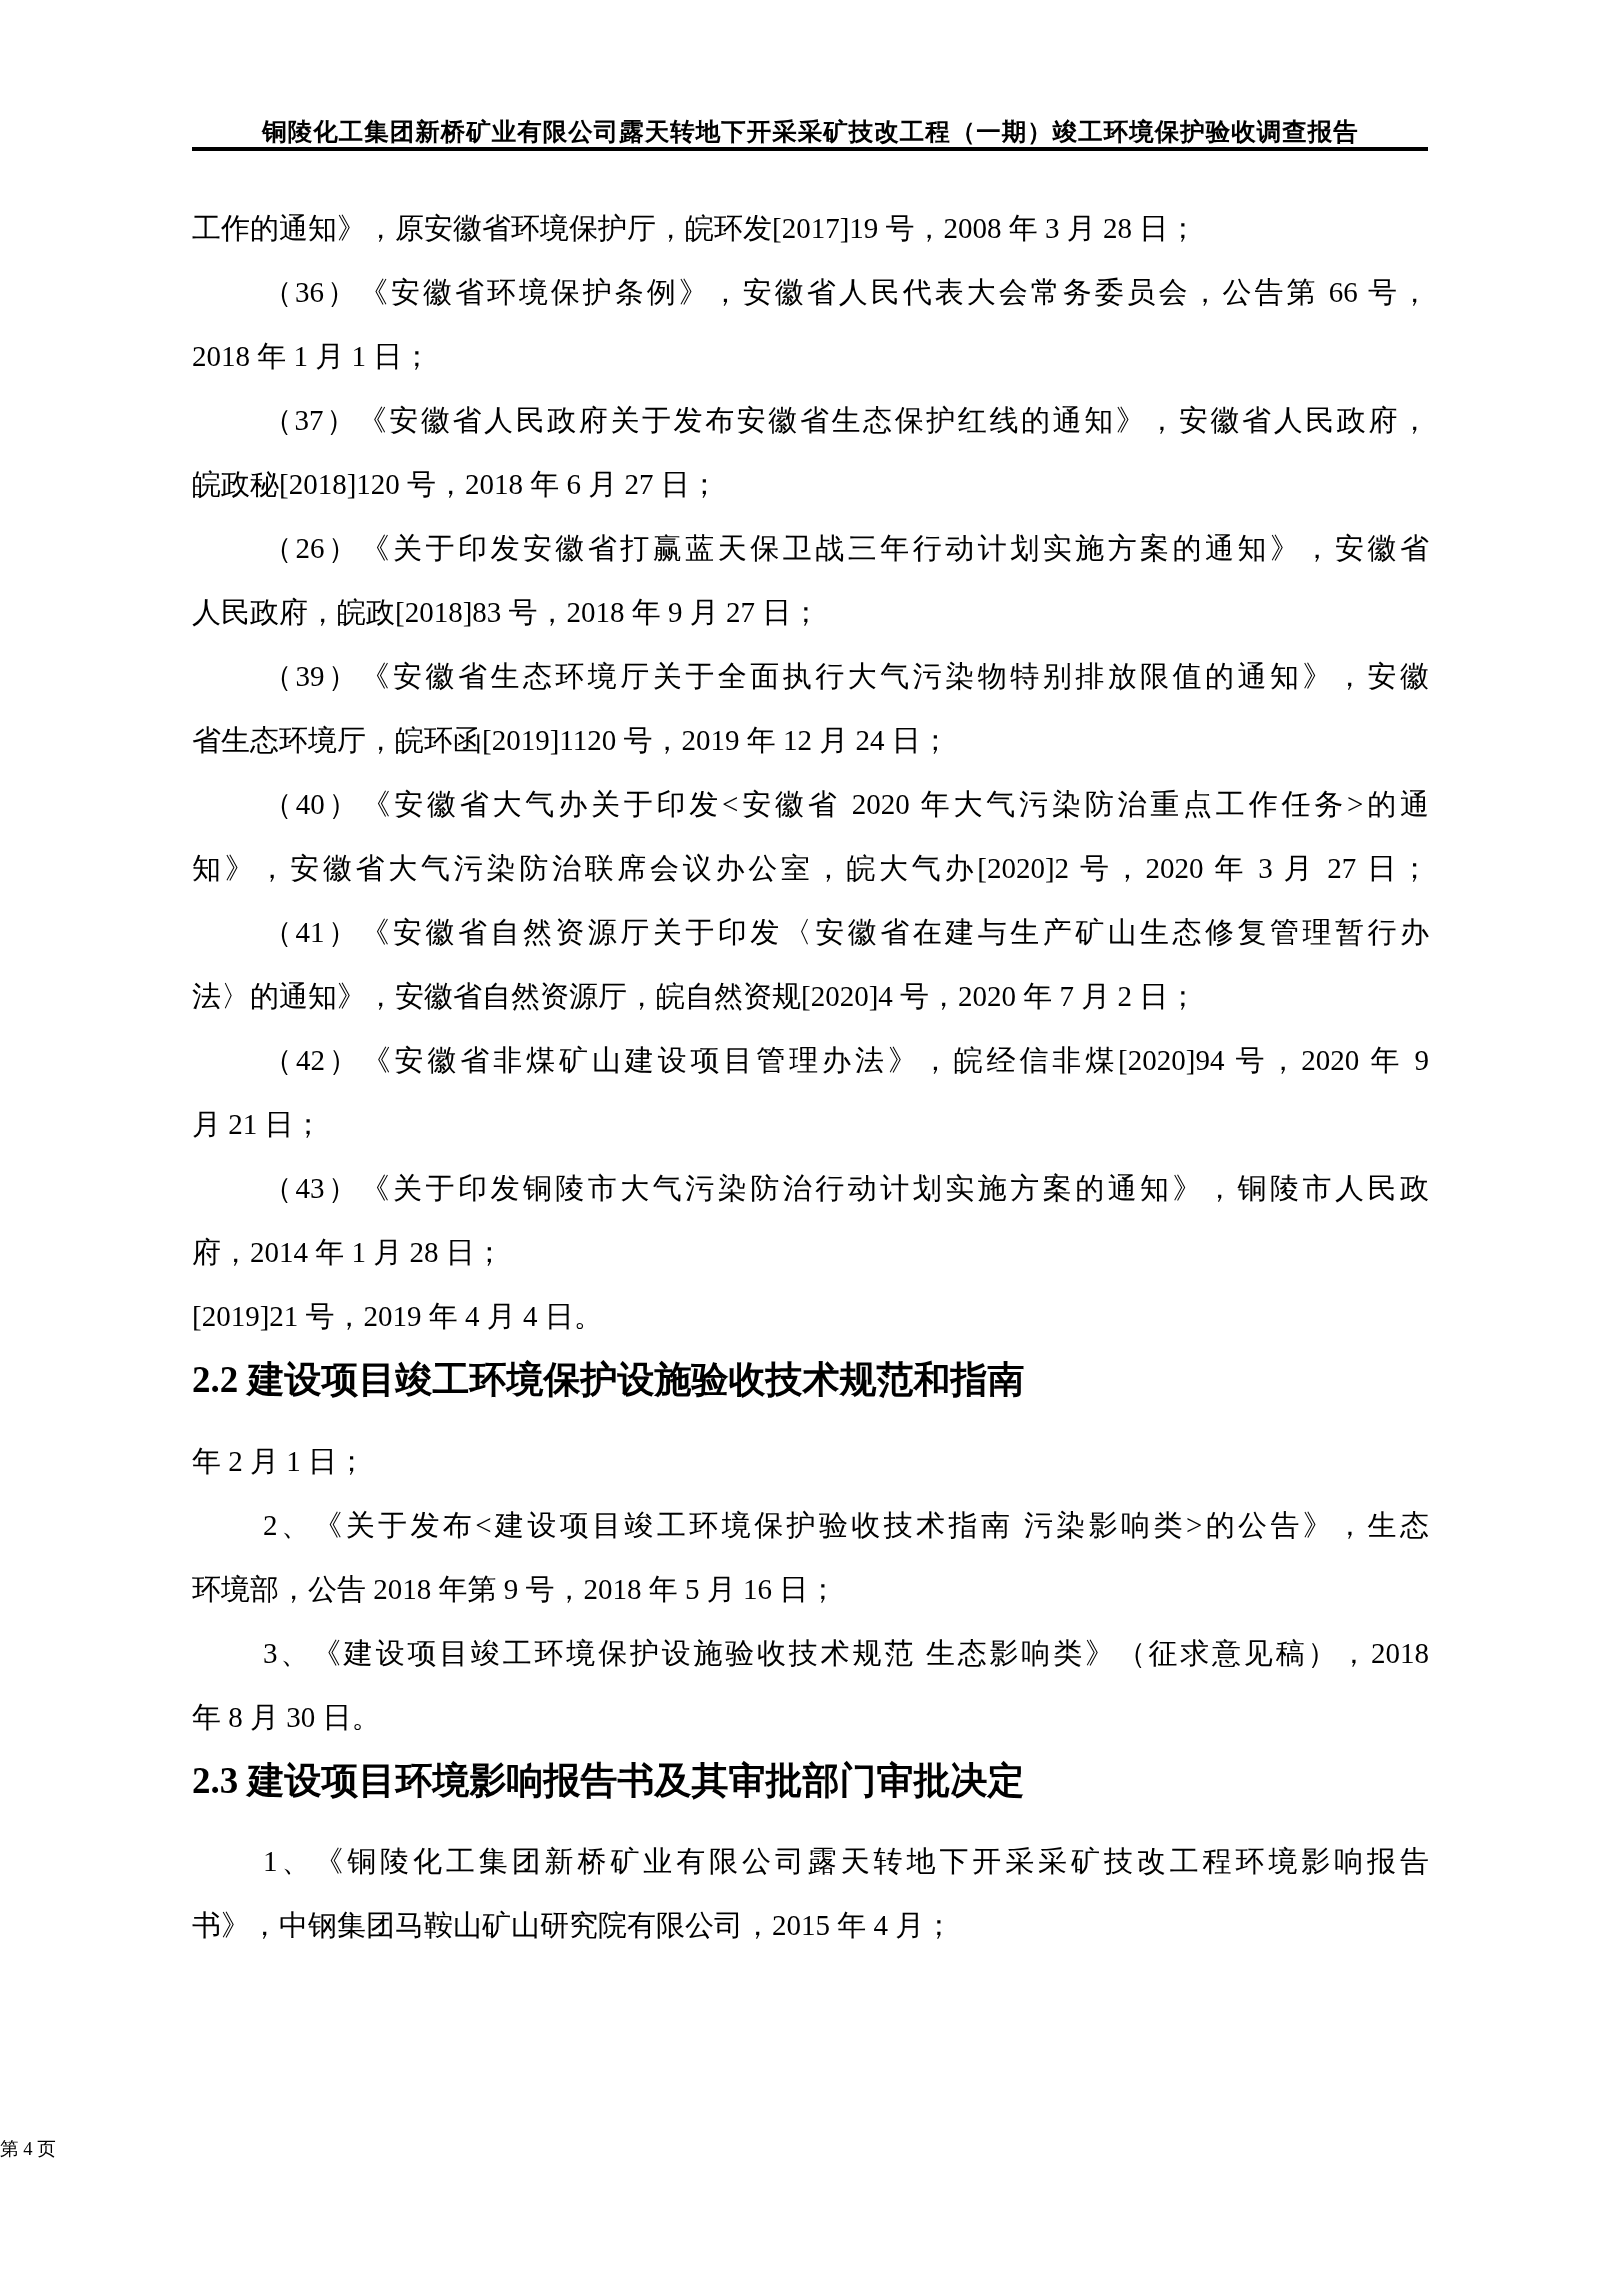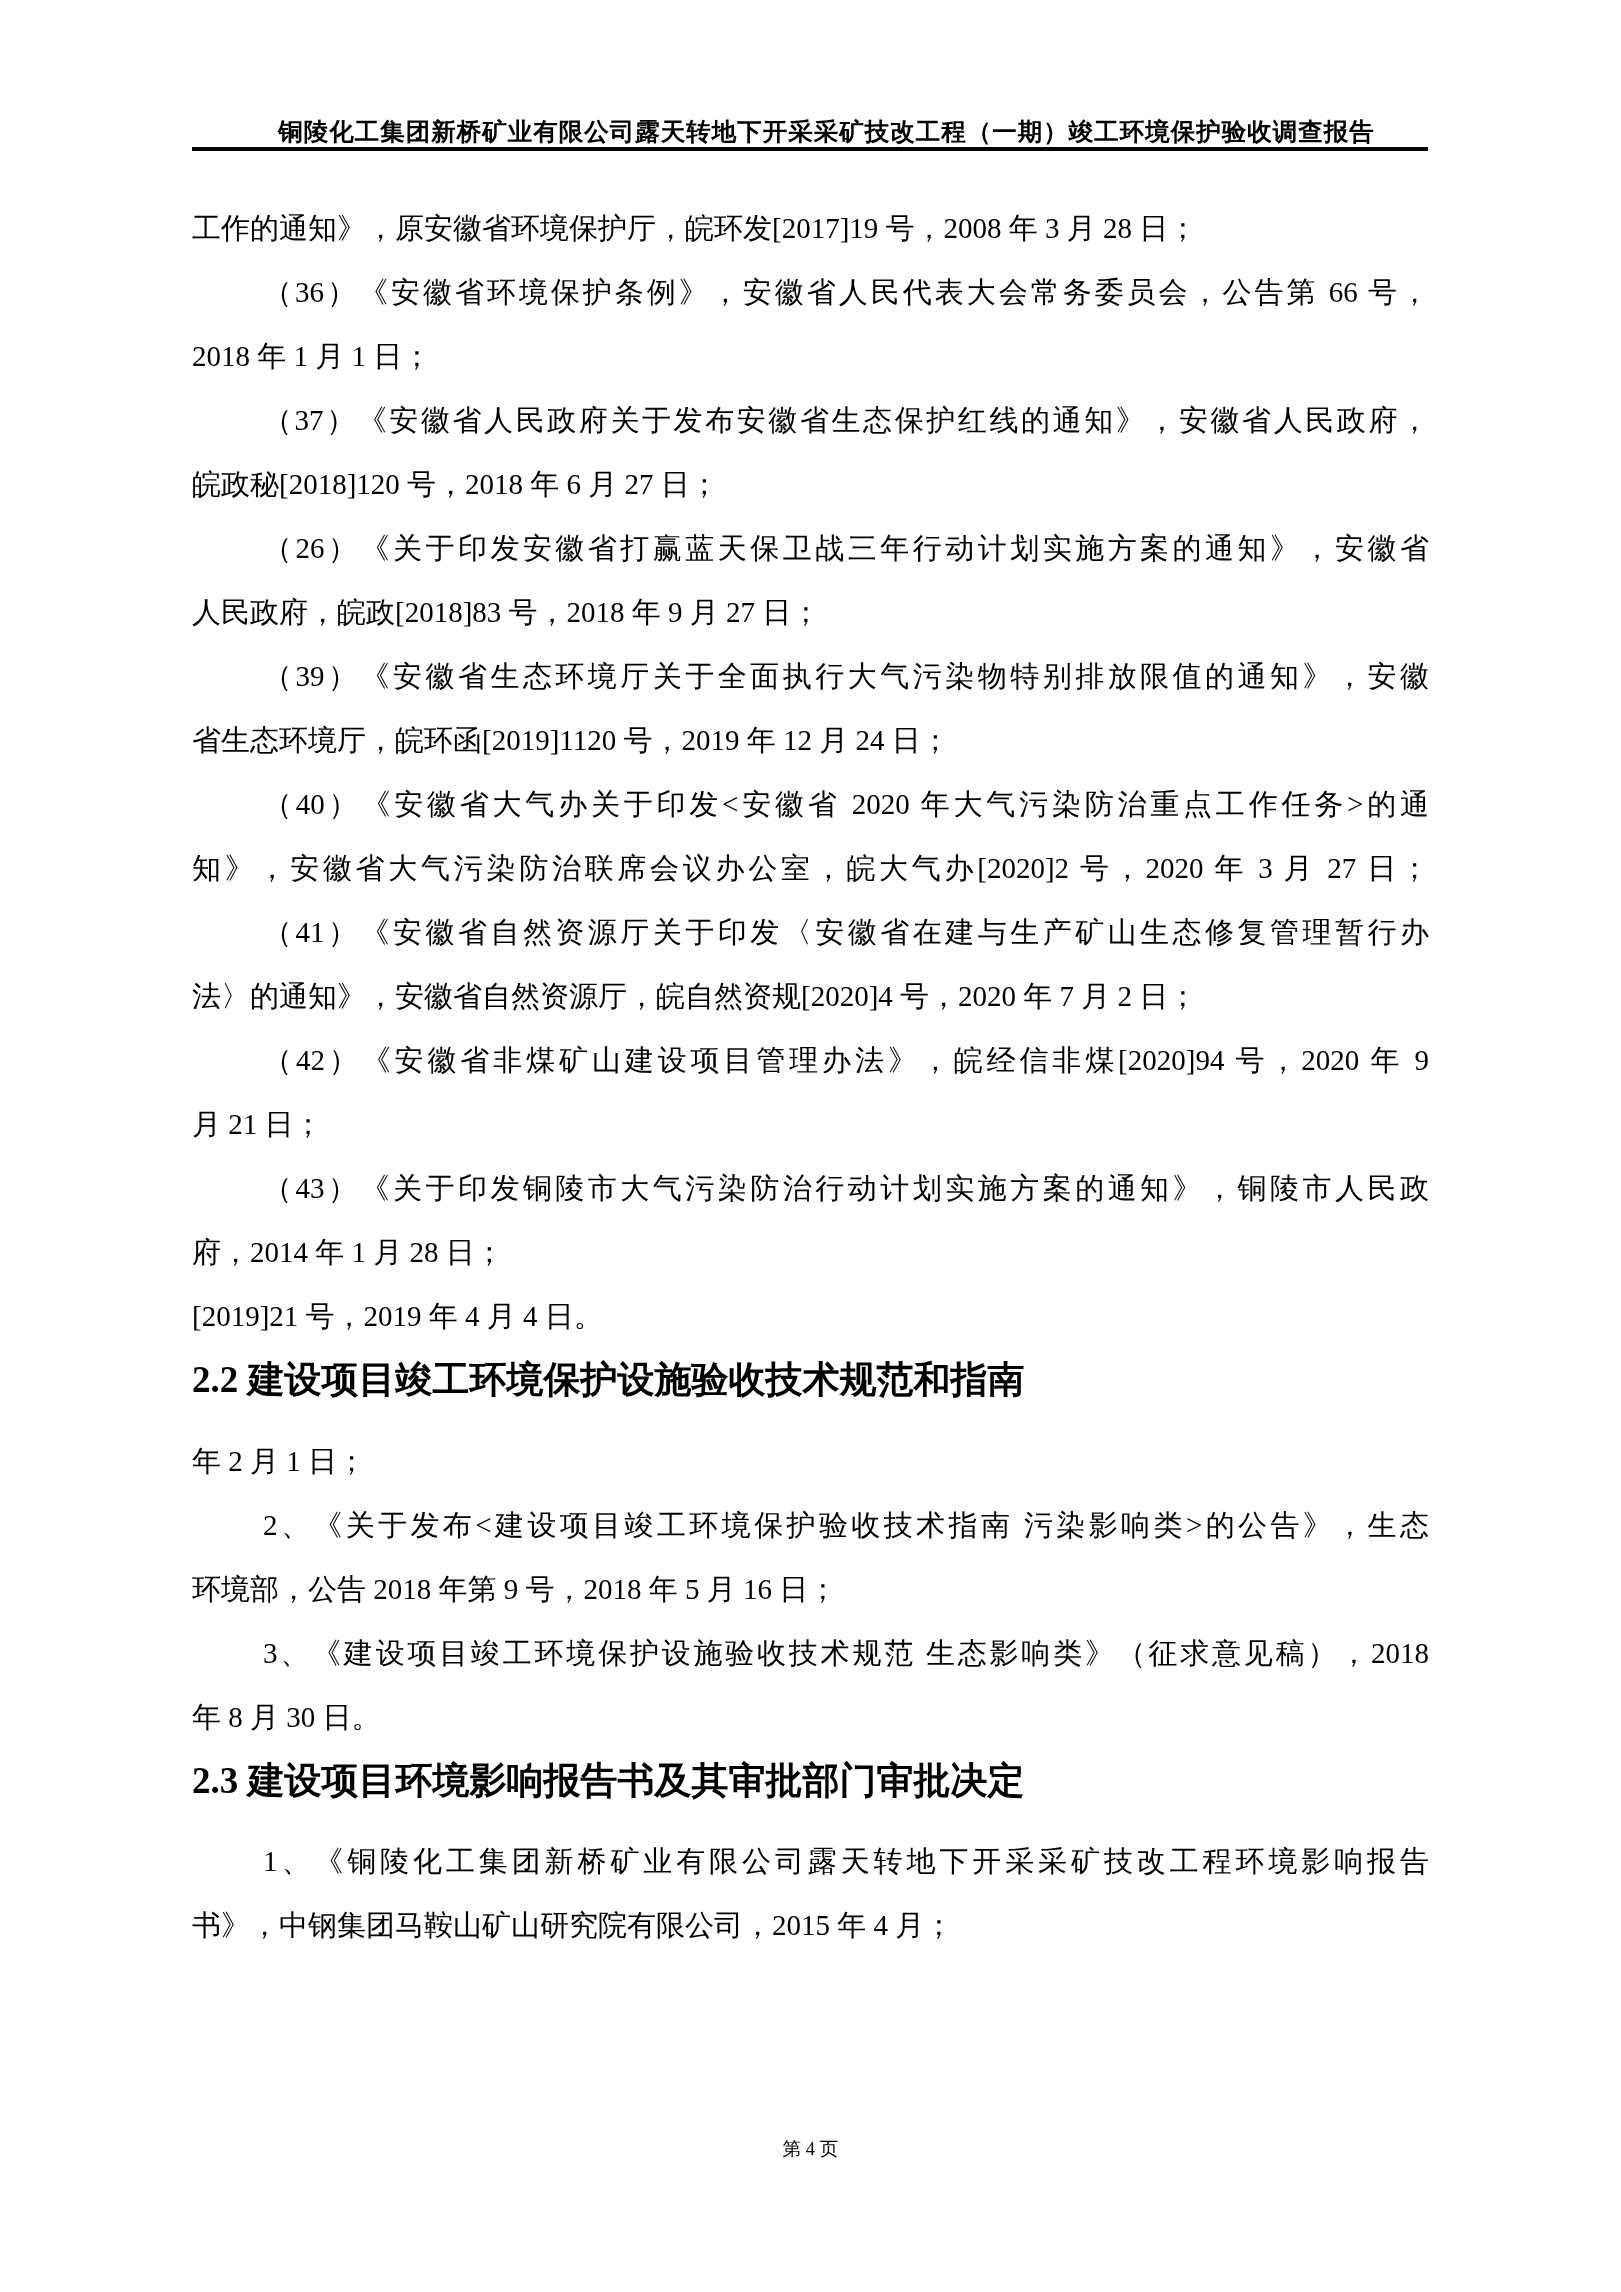--- a/index.html
+++ b/index.html
@@ -12,21 +12,21 @@
     width: 1621px;
     height: 2293px;
     background: #ffffff;
     font-family: "Liberation Serif", "DejaVu Serif", serif;
     color: #000000;
     overflow: hidden;
   }
   .header-title {
     position: absolute;
     top: 116px;
-    left: 208px;
+    left: 192px;
     width: 1237px;
     text-align: center;
     font-size: 24.5px;
     line-height: 31px;
     font-weight: bold;
     letter-spacing: 1px;
     white-space: nowrap;
   }
   .header-rule {
     position: absolute;
@@ -62,21 +62,21 @@
     font-weight: bold;
     margin-top: 8px;
     margin-bottom: 25.5px;
     white-space: nowrap;
   }
   .footer {
     position: absolute;
     top: 2137px;
     left: 0;
     width: 100%;
-    text-align: center;
+    text-align: left;
     font-size: 18.6px;
     line-height: 23.5px;
     color: #000000;
   }
 </style>
 </head>
 <body>
 
 <div class="page">
 

